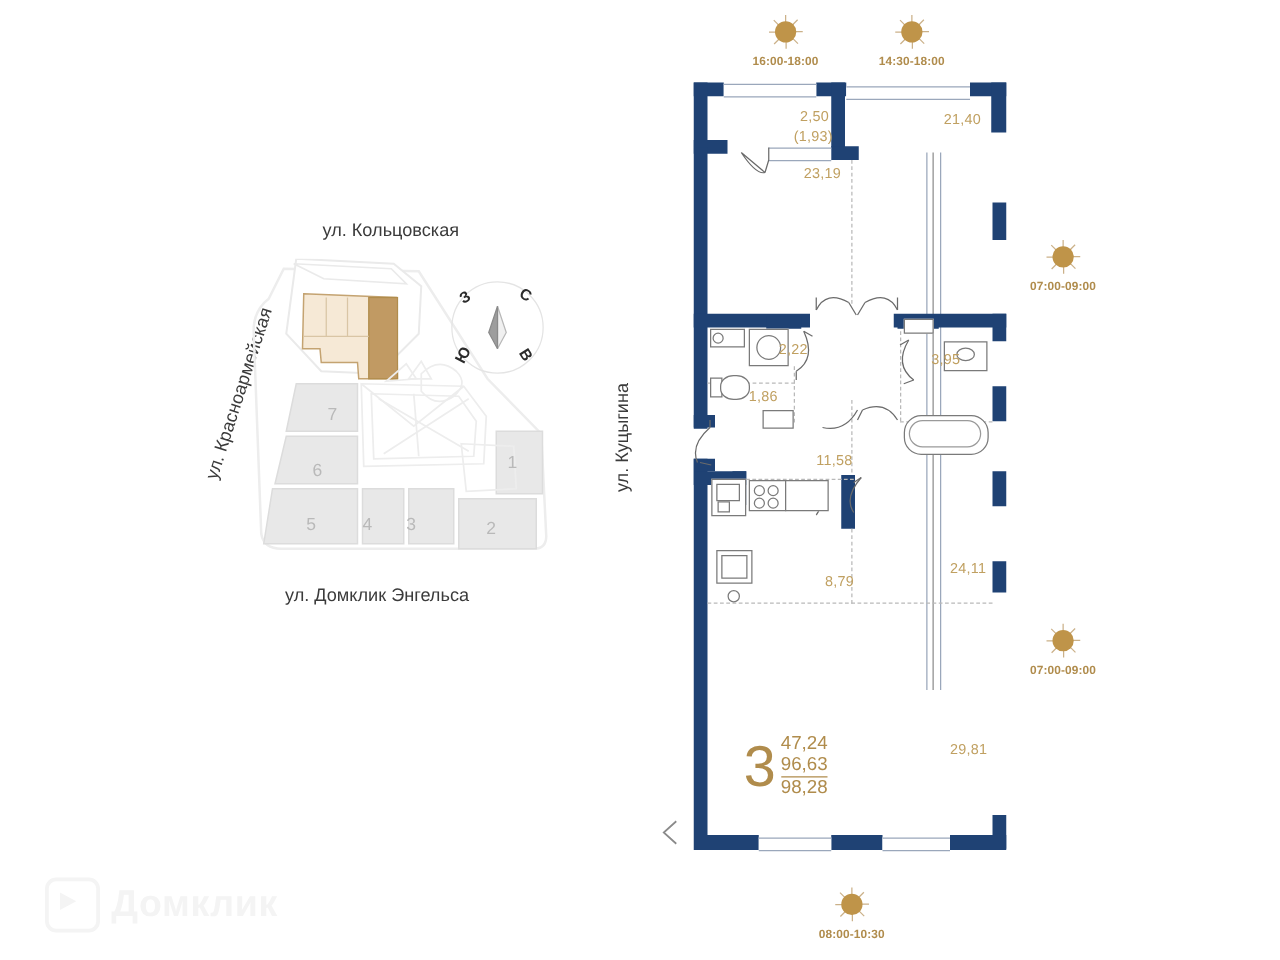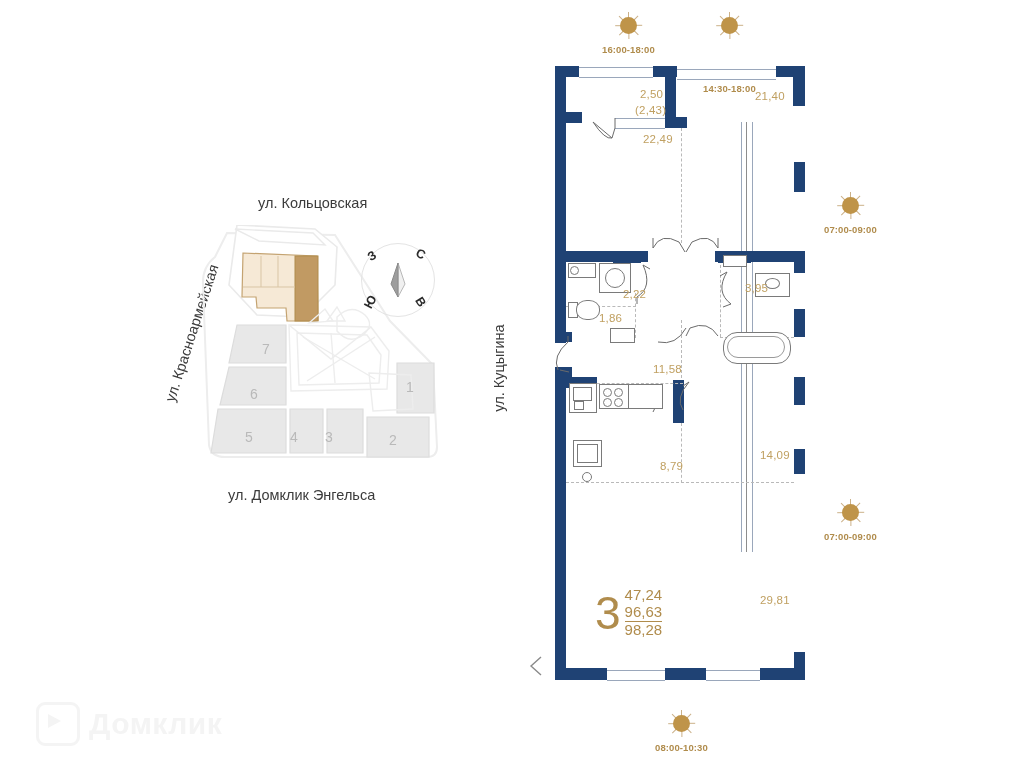--- a/index.html
+++ b/index.html
@@ -22,21 +22,21 @@
   }
   .sun .glyph .ray{
     position:absolute;left:50%;top:50%;width:1.4px;height:15px;margin-left:-0.7px;margin-top:-7.5px;
     background:#cbb189;transform-origin:50% 50%;
   }
   .sun .lbl{
     margin-top:2px;font-size:9.5px;font-weight:bold;color:#b08c4c;white-space:nowrap;letter-spacing:.1px;
   }
 
   
-  .siteplan{position:absolute;left:150px;top:185px;width:350px;height:330px;}
+  .siteplan{position:absolute;left:150px;top:167px;width:350px;height:330px;}
   .street{position:absolute;color:#3b3b3b;font-size:14.5px;white-space:nowrap;}
   .street.top{left:108px;top:10px;}
   .street.bottom{left:78px;top:302px;}
   .street.left{left:-30px;top:140px;transform:rotate(-72deg);transform-origin:50% 50%;}
   .street.right{left:305px;top:175px;transform:rotate(-90deg);transform-origin:50% 50%;}
 
   .blocknum{
     position:absolute;color:#b9b9b9;font-size:14px;
   }
 
@@ -86,21 +86,21 @@
           <div class="ray" style="transform: rotate(90deg) translateY(-6px);"></div>
           <div class="ray" style="transform: rotate(135deg) translateY(-6px);"></div>
           <div class="ray" style="transform: rotate(180deg) translateY(-6px);"></div>
           <div class="ray" style="transform: rotate(225deg) translateY(-6px);"></div>
           <div class="ray" style="transform: rotate(270deg) translateY(-6px);"></div>
           <div class="ray" style="transform: rotate(315deg) translateY(-6px);"></div>
           <div class="disc"></div>
         </div>
         <div class="lbl">16:00-18:00</div>
       </div>
-      <div class="sun" style="left: 703px; top: 8px; gap: 39px;">
+      <div class="sun" style="left: 703px; top: 8px;">
         <div class="glyph">
           <div class="ray" style="transform: rotate(0deg) translateY(-6px);"></div>
           <div class="ray" style="transform: rotate(45deg) translateY(-6px);"></div>
           <div class="ray" style="transform: rotate(90deg) translateY(-6px);"></div>
           <div class="ray" style="transform: rotate(135deg) translateY(-6px);"></div>
           <div class="ray" style="transform: rotate(180deg) translateY(-6px);"></div>
           <div class="ray" style="transform: rotate(225deg) translateY(-6px);"></div>
           <div class="ray" style="transform: rotate(270deg) translateY(-6px);"></div>
           <div class="ray" style="transform: rotate(315deg) translateY(-6px);"></div>
           <div class="disc"></div>
@@ -334,29 +334,29 @@
     <div class="fixr" style="left:59px;top:328px;width:7px;height:7px;"></div>
     <div class="fixr" style="left:48px;top:338px;width:7px;height:7px;"></div>
     <div class="fixr" style="left:59px;top:338px;width:7px;height:7px;"></div>
     <div class="fix" style="left:73px;top:324px;width:33px;height:23px;"></div>
     <div class="fix" style="left:18px;top:380px;width:27px;height:25px;"></div>
     <div class="fix" style="left:22px;top:384px;width:19px;height:17px;"></div>
     <div class="fixr" style="left:27px;top:412px;width:8px;height:8px;"></div>
 
     <div id="areas">
         <div class="area" style="left: 85px; top: 28px;">2,50</div>
-        <div class="area" style="left: 80px; top: 44px;">(2,43)</div>
-        <div class="area" style="left: 88px; top: 73px;">22,49</div>
+        <div class="area" style="left: 80px; top: 44px;">(1,93)</div>
+        <div class="area" style="left: 88px; top: 73px;">23,19</div>
         <div class="area" style="left: 200px; top: 30px;">21,40</div>
-        <div class="area" style="left: 68px; top: 228px;">2,22</div>
+        <div class="area" style="left: 68px; top: 214px;">2,22</div>
         <div class="area" style="left: 44px; top: 252px;">1,86</div>
         <div class="area" style="left: 190px; top: 222px;">3,95</div>
         <div class="area" style="left: 98px; top: 303px;">11,58</div>
         <div class="area" style="left: 105px; top: 400px;">8,79</div>
-        <div class="area" style="left: 205px; top: 389px;">14,09</div>
+        <div class="area" style="left: 205px; top: 389px;">24,11</div>
         <div class="area" style="left: 205px; top: 534px;">29,81</div>
       </div>
 
     <div class="roomcount">
       <span class="rc-num">3</span>
       <span class="rc-col">
         <span>47,24</span>
         <span class="u">96,63</span>
         <span>98,28</span>
       </span>

